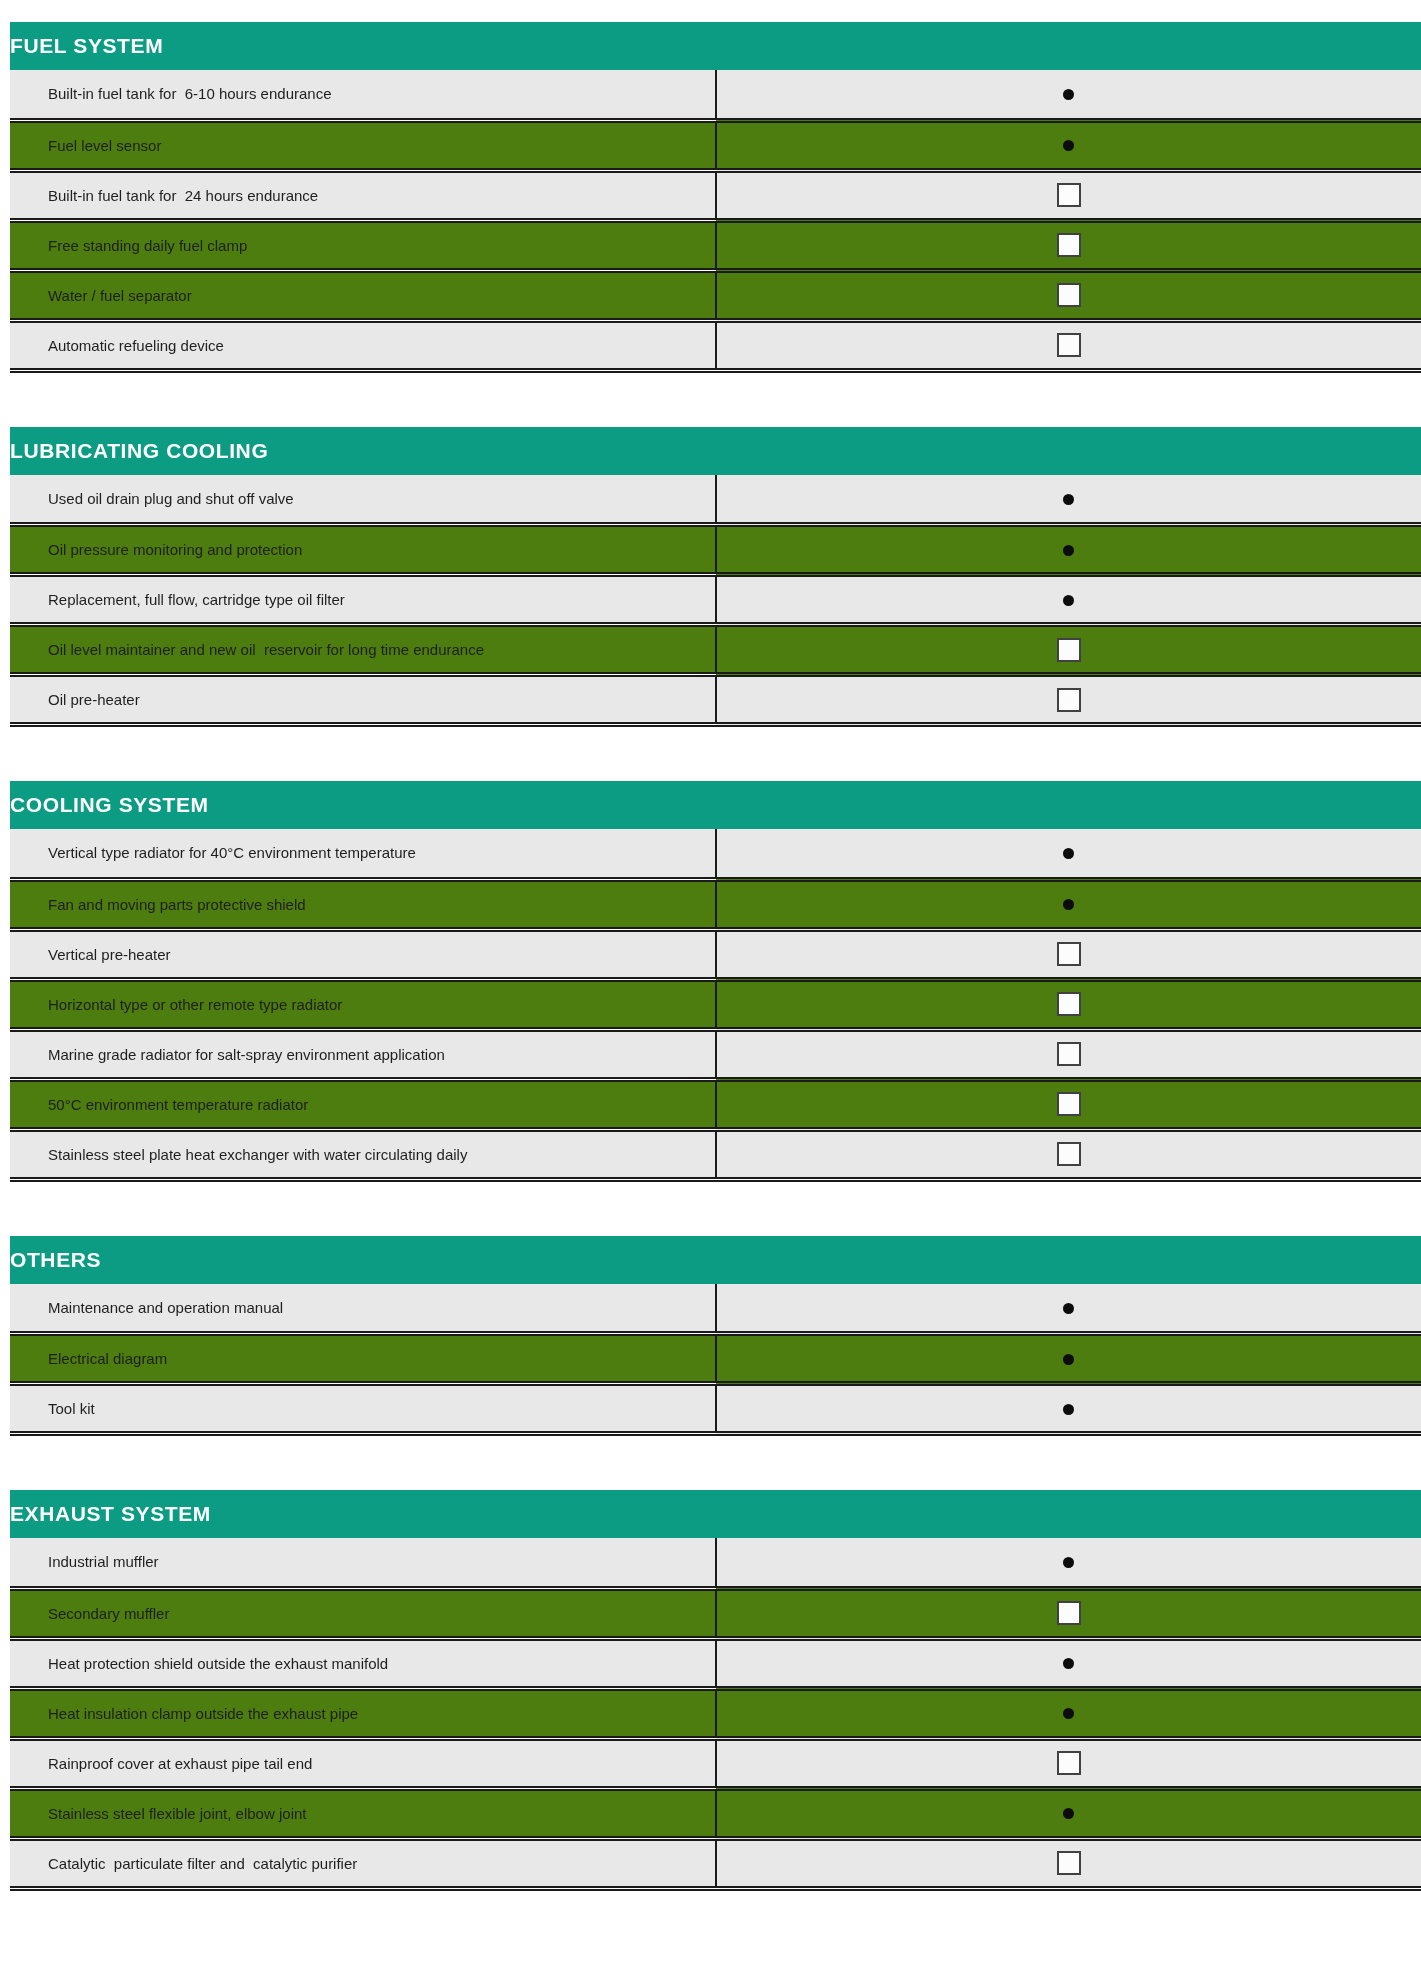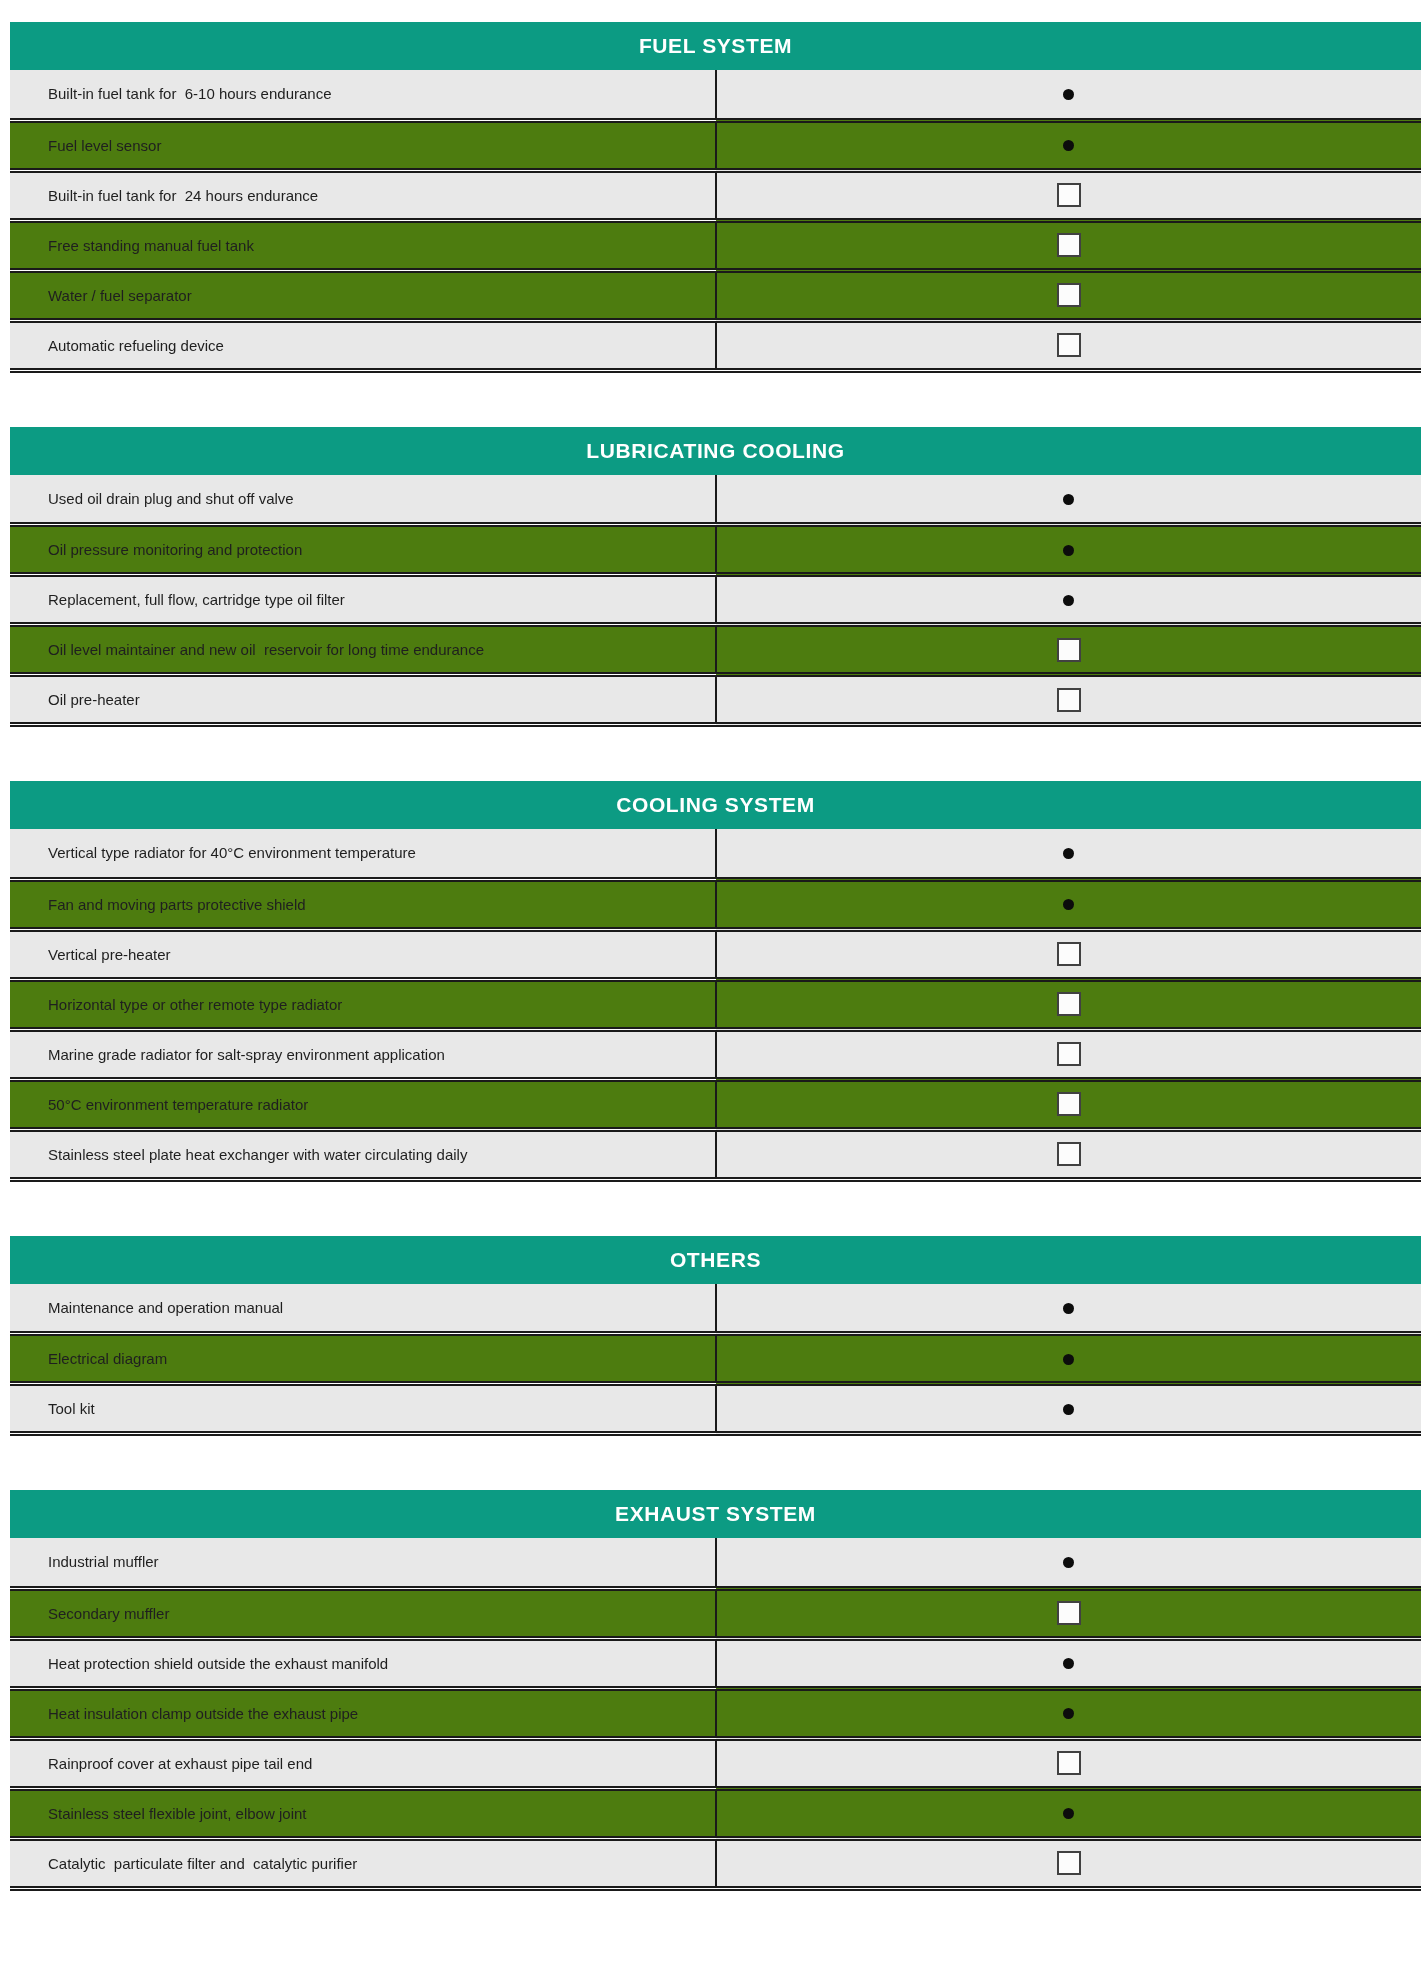--- a/index.html
+++ b/index.html
@@ -26,21 +26,21 @@
     border-collapse: collapse;
     table-layout: fixed;
   }
   th.section-header {
     height: 48px;
     background: #0c9b83;
     color: #ffffff;
     font-size: 21px;
     font-weight: 600;
     letter-spacing: 0.6px;
-    text-align: center;
+    text-align: left;
     vertical-align: middle;
     padding: 0;
   }
   td {
     height: 50px;
     box-sizing: border-box;
     vertical-align: middle;
     border-bottom: 5px double #1a1a1a;
     padding: 0;
   }
@@ -97,21 +97,21 @@
             </tr>
             <tr class="row-even">
               <td class="label-cell"><span class="label-text">Fuel level sensor</span></td>
               <td class="status-cell"><span class="dot"></span></td>
             </tr>
             <tr class="row-odd">
               <td class="label-cell"><span class="label-text">Built-in fuel tank for  24 hours endurance</span></td>
               <td class="status-cell"><span class="checkbox"></span></td>
             </tr>
             <tr class="row-even">
-              <td class="label-cell"><span class="label-text">Free standing manual fuel tank</span></td>
+              <td class="label-cell"><span class="label-text">Free standing daily fuel clamp</span></td>
               <td class="status-cell"><span class="checkbox"></span></td>
             </tr>
             <tr class="row-even">
               <td class="label-cell"><span class="label-text">Water / fuel separator</span></td>
               <td class="status-cell"><span class="checkbox"></span></td>
             </tr>
             <tr class="row-odd">
               <td class="label-cell"><span class="label-text">Automatic refueling device</span></td>
               <td class="status-cell"><span class="checkbox"></span></td>
             </tr>

